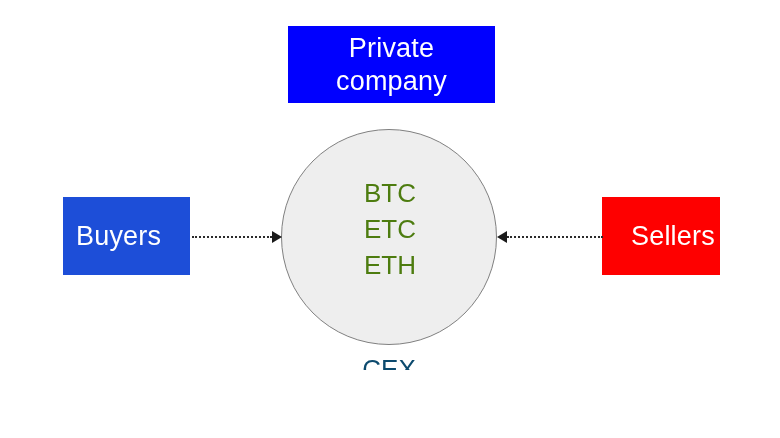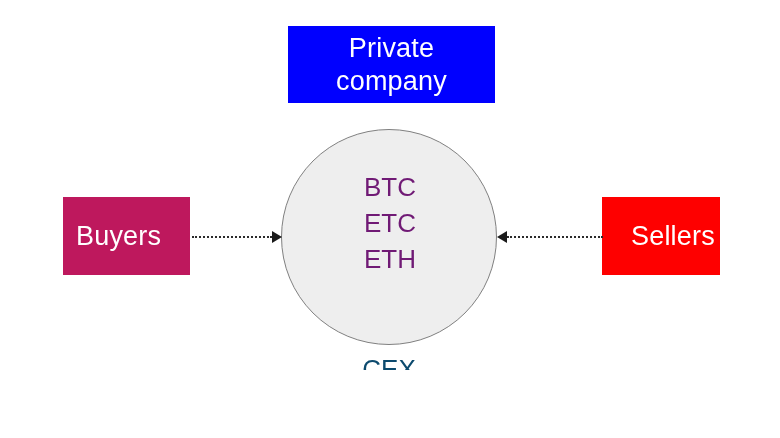--- a/index.html
+++ b/index.html
@@ -41,21 +41,21 @@
     text-align: center;
     font-size: 27px;
     padding: 0 6px;
   }
 
   #buyers-box {
     left: 63px;
     top: 197px;
     width: 127px;
     height: 78px;
-    background: #be185d;
+    background: #1d4ed8;
     justify-content: flex-start;
     padding-left: 13px;
   }
 
   #sellers-box {
     left: 602px;
     top: 197px;
     width: 118px;
     height: 78px;
     background: #fe0000;
@@ -72,23 +72,23 @@
     height: 216px;
     border-radius: 50%;
     background: #eeeeee;
     border: 1px solid #808080;
     box-sizing: border-box;
   }
 
   #cex-assets {
     position: absolute;
     left: 364px;
-    top: 169px;
+    top: 175px;
     width: 120px;
-    color: #701a75;
+    color: #4d7c0f;
     font-size: 26px;
     line-height: 36px;
     text-align: left;
     white-space: pre-line;
   }
 
   #cex-label {
     position: absolute;
     left: 281px;
     top: 354px;

